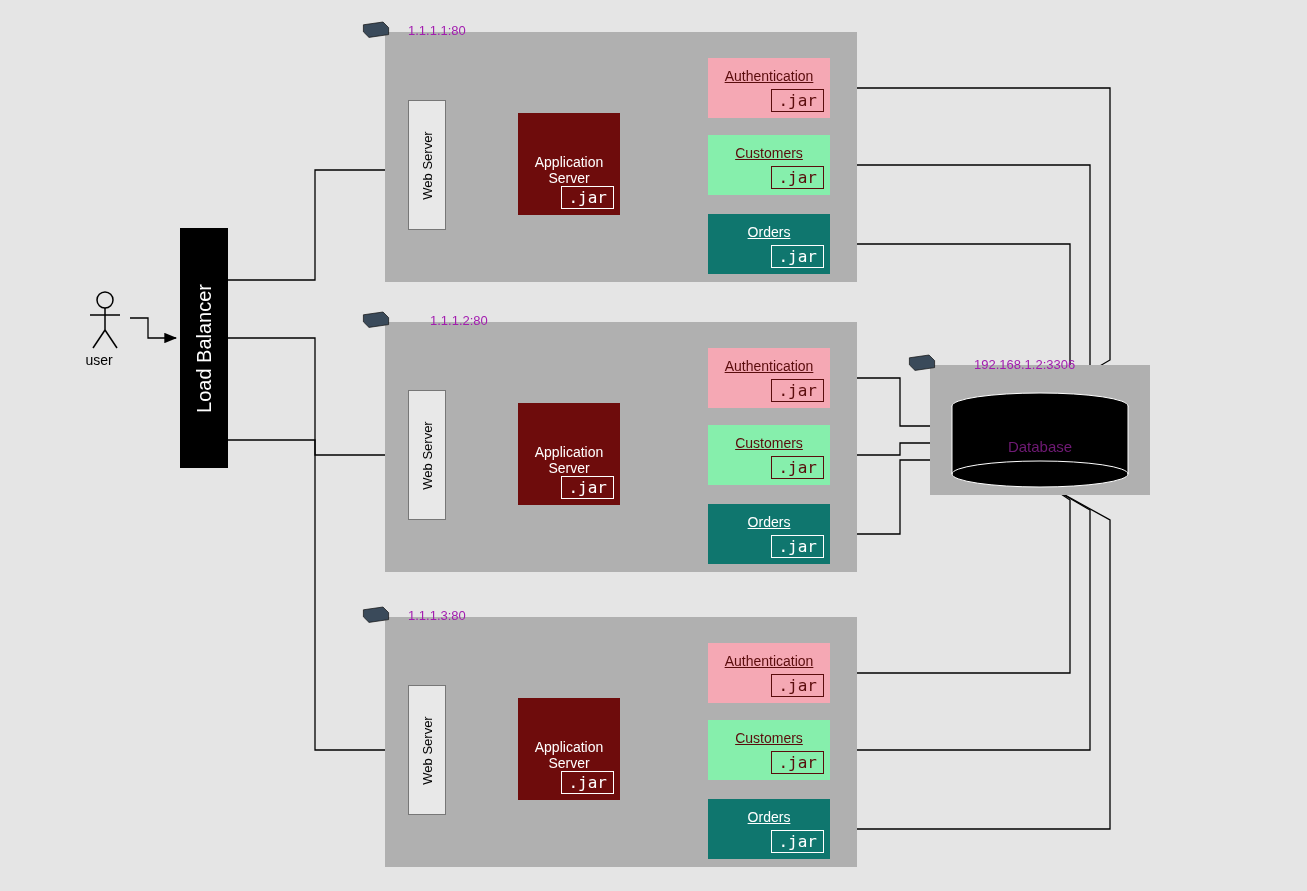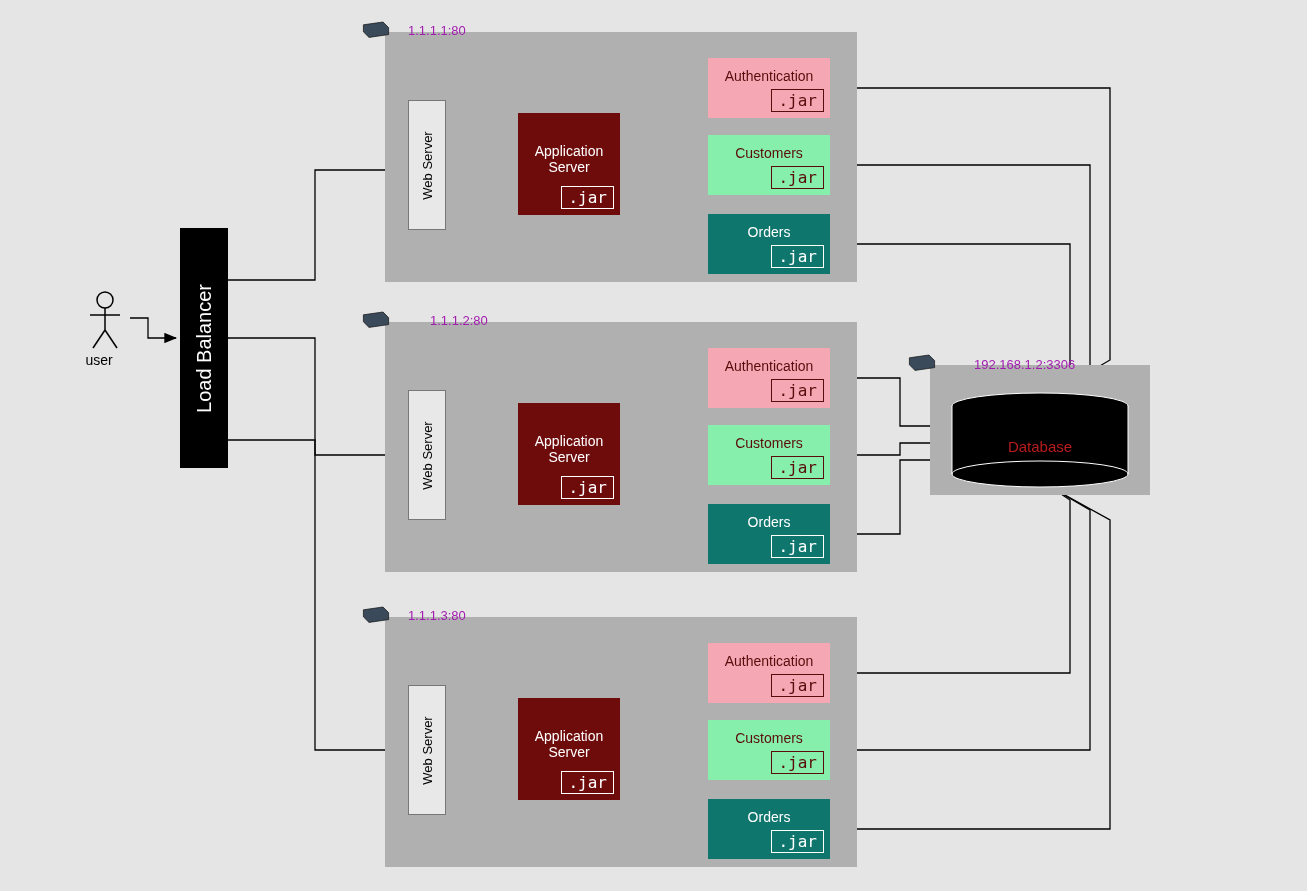--- a/index.html
+++ b/index.html
@@ -3,27 +3,27 @@
 <meta charset="utf-8">
 <style>
   html,body{margin:0;padding:0;background:#e5e5e5;font-family:Helvetica,Arial,sans-serif;}
   .canvas{position:relative;width:1307px;height:891px;}
   .box{position:absolute;box-sizing:border-box;}
   .server-group{background:#b0b0b0;}
   .group-label{position:absolute;font-size:13px;color:#a21caf;}
   .web-server{position:absolute;background:#e8e8e8;border:1px solid #777;display:flex;align-items:center;justify-content:center;}
   .web-server span{transform:rotate(-90deg);white-space:nowrap;font-size:13px;color:#000;}
   .app-server{position:absolute;background:#6e0c0c;color:#fff;text-align:center;font-size:14px;}
-  .app-server .title{padding-top:30px;}
+  .app-server .title{padding-top:41px;}
   .jar{position:absolute;right:6px;bottom:6px;border:1px solid;padding:1px 6px;font-size:16px;font-family:monospace;}
   .svc{position:absolute;color:#000;text-align:center;font-size:14px;}
   .svc.auth{background:#f5a8b4;color:#5a0c0c;}
   .svc.cust{background:#86efac;color:#5a0c0c;}
   .svc.ord{background:#0f766e;color:#fff;}
-  .svc .title{padding-top:10px;}
+  .svc .title{padding-top:10px;text-decoration:underline;}
   .svc .jar{border-color:#5a0c0c;color:#5a0c0c;}
   .svc.ord .jar{border-color:#fff;color:#fff;}
   .app-server .jar{border-color:#fff;color:#fff;}
   .load-balancer{position:absolute;background:#000;color:#fff;display:flex;align-items:center;justify-content:center;}
   .load-balancer span{transform:rotate(-90deg);white-space:nowrap;font-size:20px;}
   .user-label{position:absolute;font-size:14px;color:#000;text-align:center;}
   .db-group{background:#b0b0b0;}
   svg.wires{position:absolute;left:0;top:0;pointer-events:none;}
   .server-icon{position:absolute;width:28px;height:18px;}
 </style>
@@ -172,15 +172,15 @@
     </svg>
   <div class="group-label" style="left:950px;top:357px;margin-left:24px;">192.168.1.2:3306</div>
 
   <svg style="position:absolute;left:950px;top:392px;" width="180" height="96">
     <ellipse cx="90" cy="14" rx="88" ry="13" fill="#000" stroke="#fff" stroke-width="1"></ellipse>
     <rect x="2" y="14" width="176" height="68" fill="#000"></rect>
     <ellipse cx="90" cy="82" rx="88" ry="13" fill="#000" stroke="#fff" stroke-width="1"></ellipse>
     <path d="M2 14 L2 82" stroke="#fff" stroke-width="1"></path>
     <path d="M178 14 L178 82" stroke="#fff" stroke-width="1"></path>
   </svg>
-  <div style="position:absolute;left:950px;top:438px;width:180px;text-align:center;color:#b91c1c;font-size:15px;">Database</div>
+  <div style="position:absolute;left:950px;top:438px;width:180px;text-align:center;color:#701a75;font-size:15px;">Database</div>
 
 </div>
 
 </body></html>

